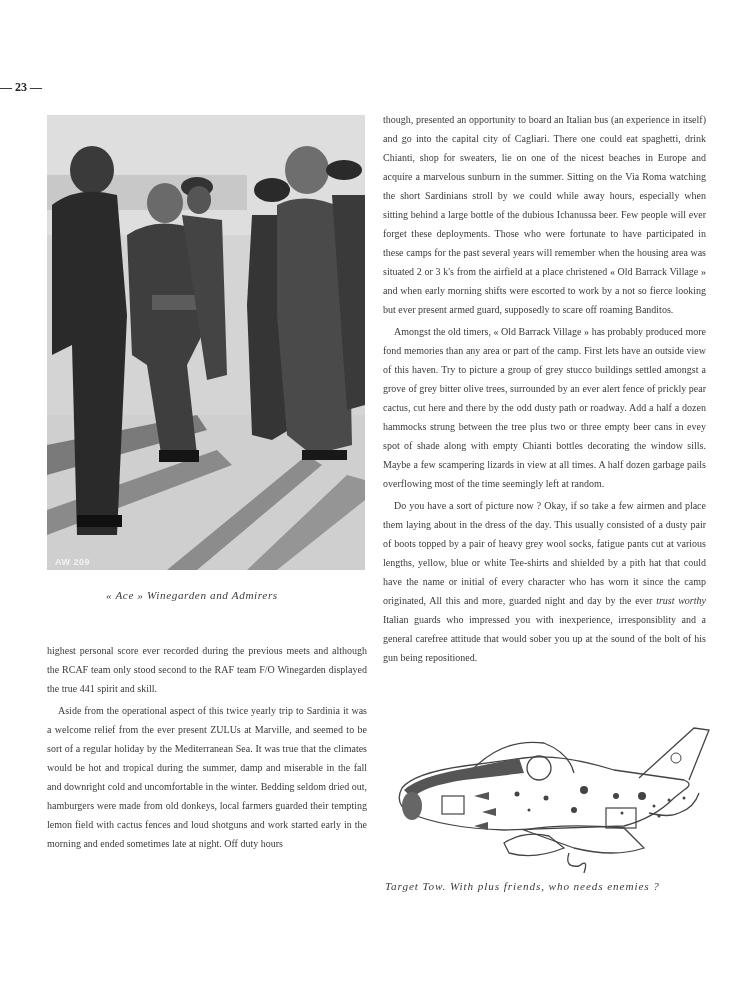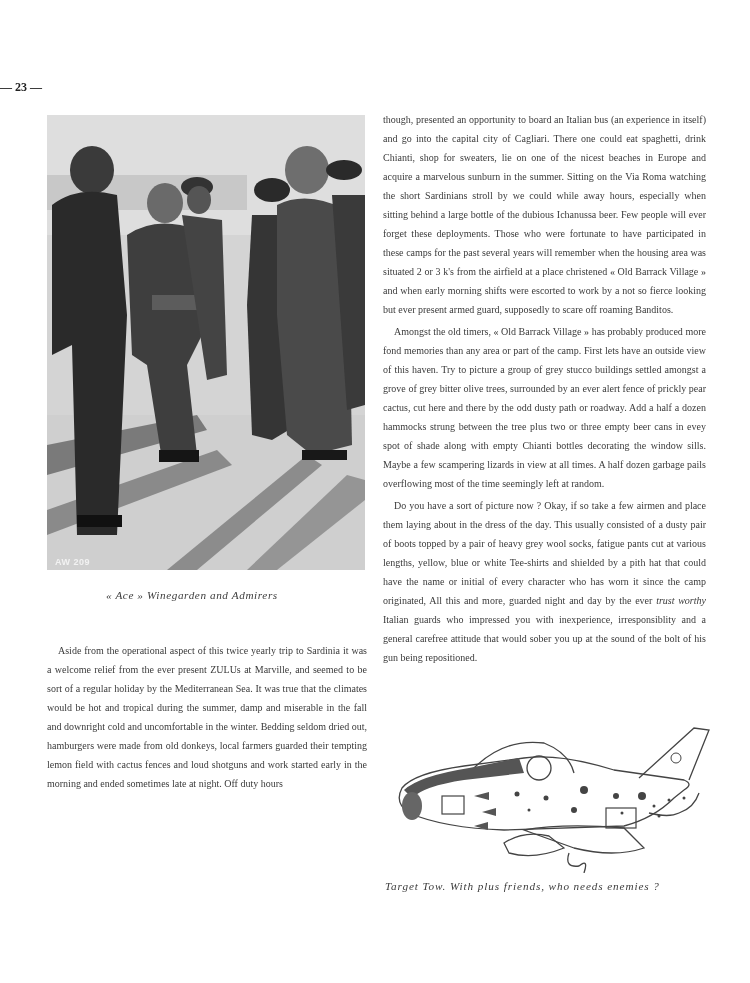--- a/index.html
+++ b/index.html
@@ -77,20 +77,21 @@
 
     <ellipse cx="297" cy="55" rx="18" ry="10" fill="#2a2a2a"></ellipse>
     <path d="M285,80 L318,80 L318,290 L300,295 Z" fill="#3a3a3a"></path>
   </svg>
   <div class="photo-tag">AW 209</div>
 </div>
 
 <div class="caption" style="left:106px; top:589px;">« Ace » Winegarden and Admirers</div>
 
 <div class="col left-col">
+  <p>highest personal score ever recorded during the previous meets and although the RCAF team only stood second to the RAF team F/O Winegarden displayed the true 441 spirit and skill.</p>
   <p class="indent">Aside from the operational aspect of this twice yearly trip to Sardinia it was a welcome relief from the ever present ZULUs at Marville, and seemed to be sort of a regular holiday by the Mediterranean Sea. It was true that the climates would be hot and tropical during the summer, damp and miserable in the fall and downright cold and uncomfortable in the winter. Bedding seldom dried out, hamburgers were made from old donkeys, local farmers guarded their tempting lemon field with cactus fences and loud shotguns and work started early in the morning and ended sometimes late at night. Off duty hours</p>
 </div>
 
 <div class="col right-col">
   <p>though, presented an opportunity to board an Italian bus (an experience in itself) and go into the capital city of Cagliari. There one could eat spaghetti, drink Chianti, shop for sweaters, lie on one of the nicest beaches in Europe and acquire a marvelous sunburn in the summer. Sitting on the Via Roma watching the short Sardinians stroll by we could while away hours, especially when sitting behind a large bottle of the dubious Ichanussa beer. Few people will ever forget these deployments. Those who were fortunate to have participated in these camps for the past several years will remember when the housing area was situated 2 or 3 k's from the airfield at a place christened « Old Barrack Village » and when early morning shifts were escorted to work by a not so fierce looking but ever present armed guard, supposedly to scare off roaming Banditos.</p>
   <p class="indent">Amongst the old timers, « Old Barrack Village » has probably produced more fond memories than any area or part of the camp. First lets have an outside view of this haven. Try to picture a group of grey stucco buildings settled amongst a grove of grey bitter olive trees, surrounded by an ever alert fence of prickly pear cactus, cut here and there by the odd dusty path or roadway. Add a half a dozen hammocks strung between the tree plus two or three empty beer cans in evey spot of shade along with empty Chianti bottles decorating the window sills. Maybe a few scampering lizards in view at all times. A half dozen garbage pails overflowing most of the time seemingly left at random.</p>
   <p class="indent"><span>Do you have a sort of picture now ? Okay, if so take a few airmen and place them laying about in the dress of the day. This usually consisted of a dusty pair of boots topped by a pair of heavy grey wool socks, fatigue pants cut at various lengths, yellow, blue or white Tee-shirts and shielded by a pith hat that could have the name or initial of every character who has worn it since the camp originated, All this and more, guarded night and day by the ever </span><em>trust worthy</em><span> Italian guards who impressed you with inexperience, irresponsiblity and a general carefree attitude that would sober you up at the sound of the bolt of his gun being repositioned.</span></p>
 </div>
 
 <div class="plane">

